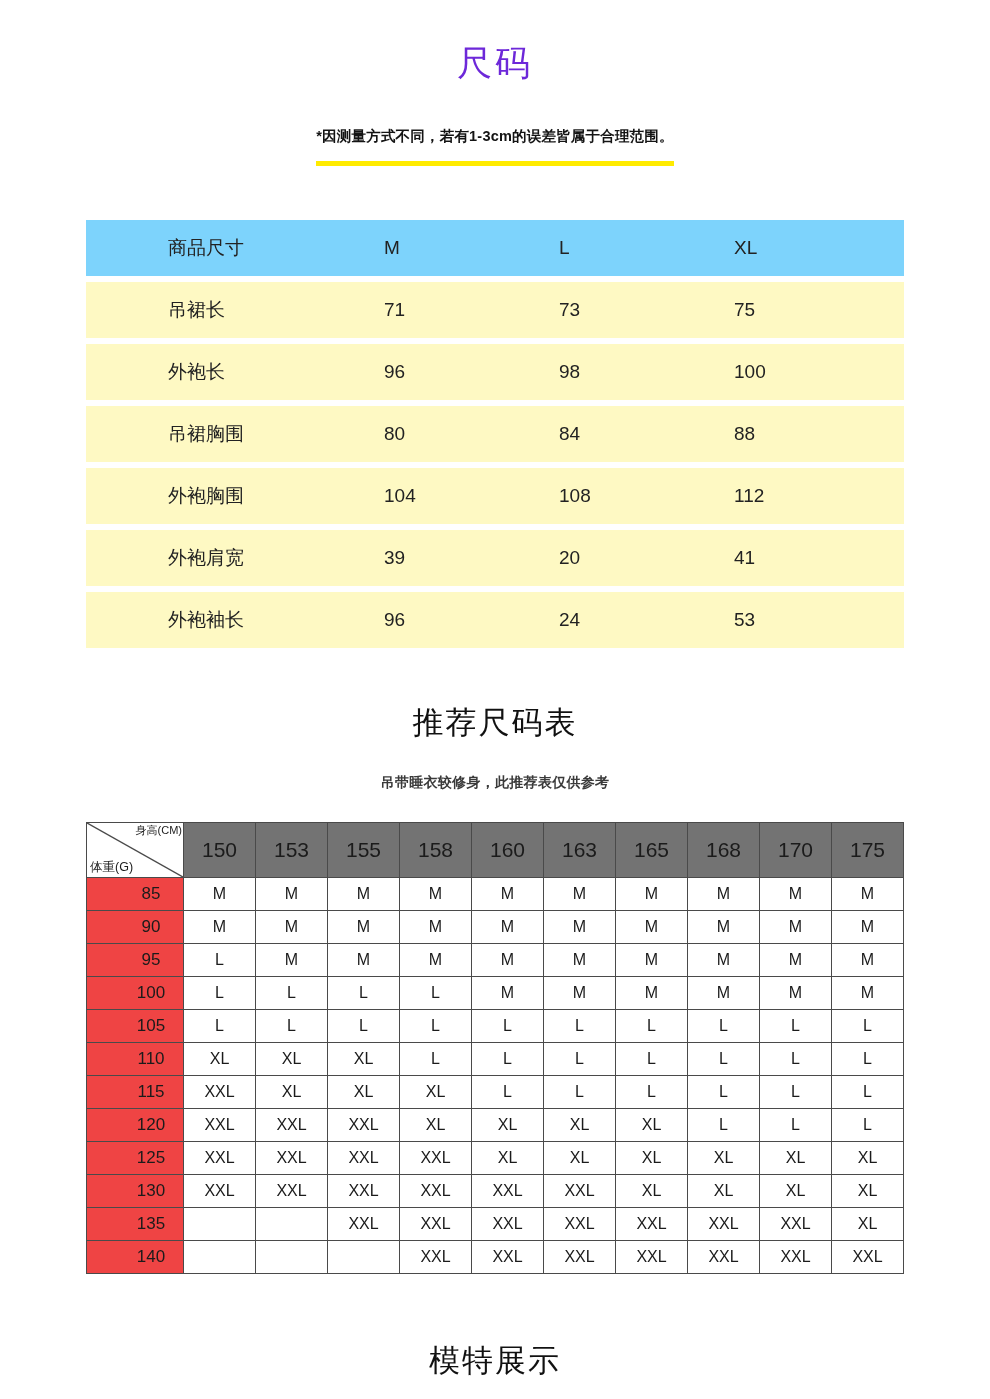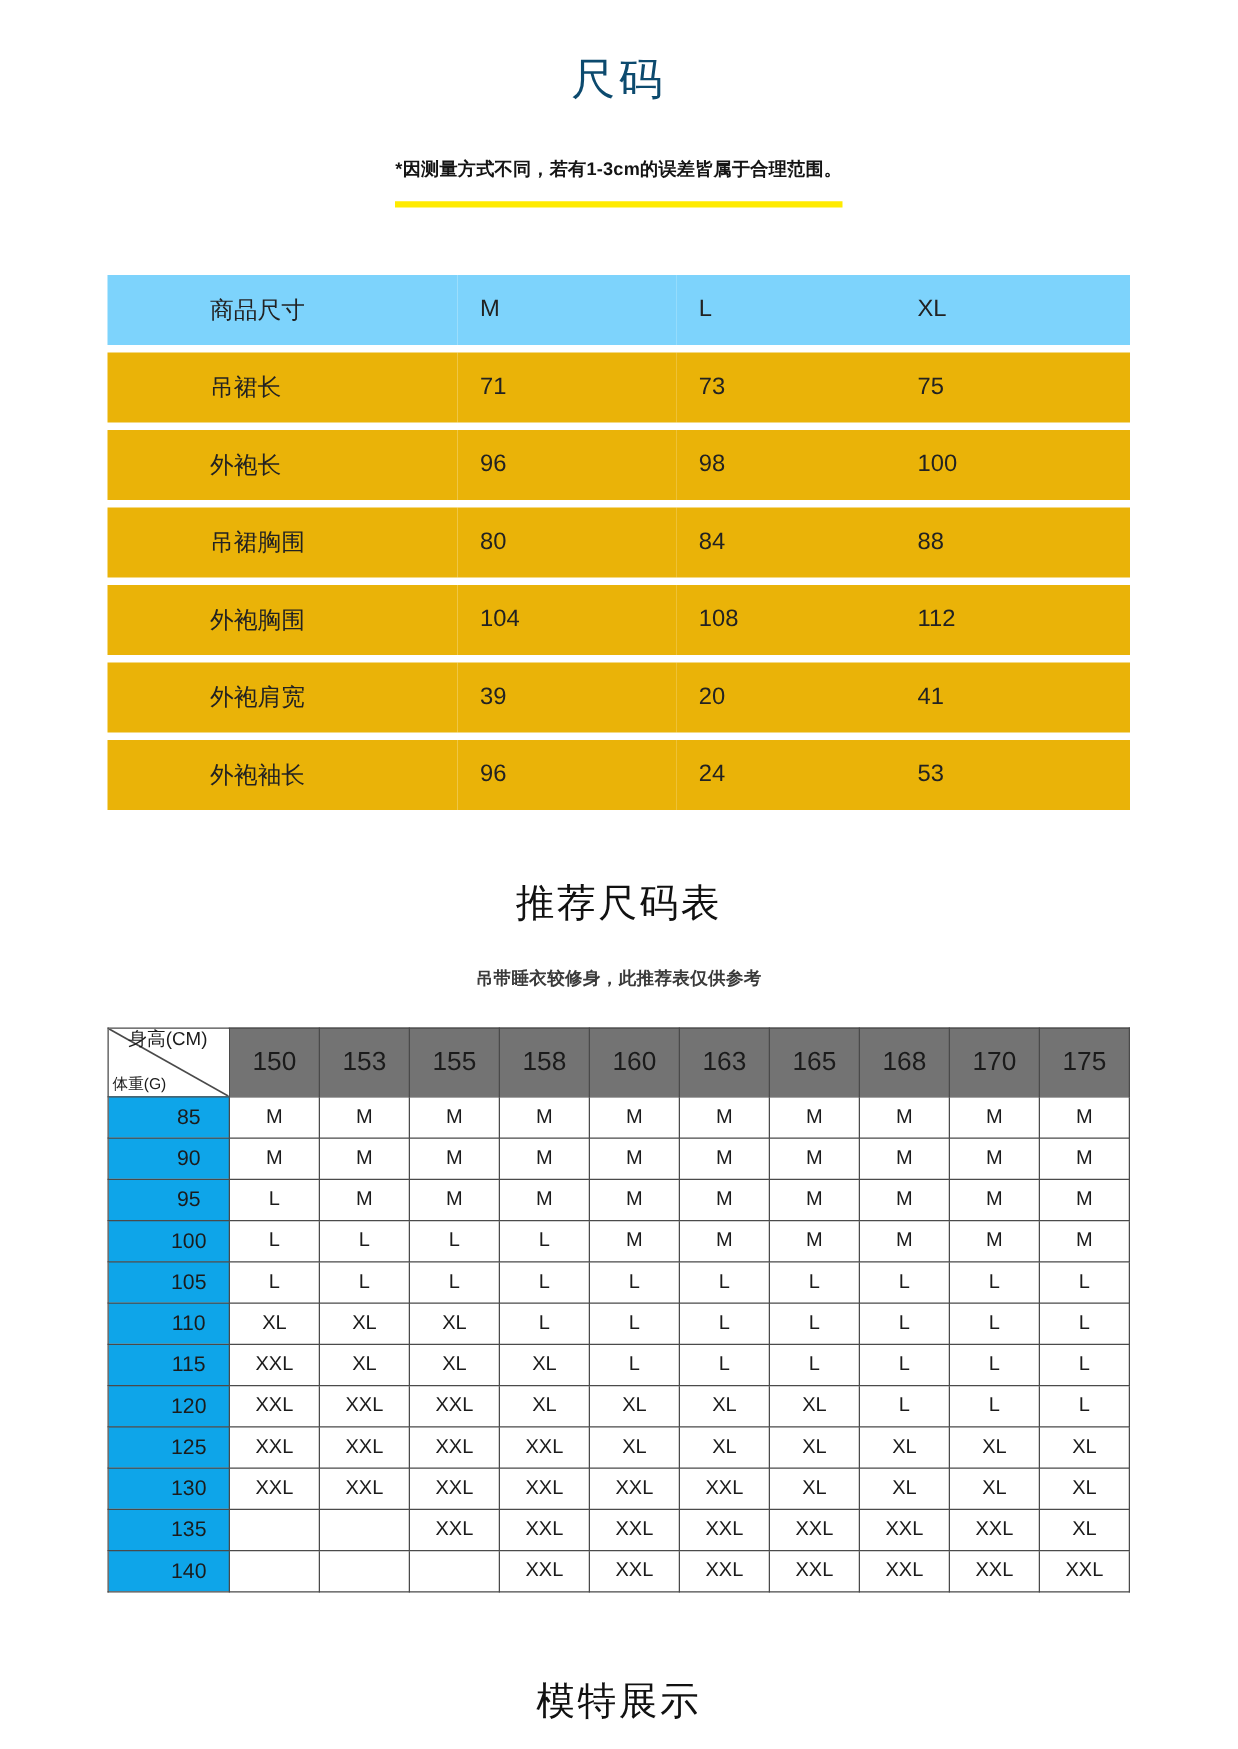--- a/index.html
+++ b/index.html
@@ -19,21 +19,21 @@
     position: relative;
     box-sizing: border-box;
   }
 
   
   .main-title {
     text-align: center;
     font-size: 35px;
     font-weight: 400;
     letter-spacing: 3px;
-    color: #0c4a6e;
+    color: #6d28d9;
     padding-top: 40px;
     margin: 0;
   }
   .note-wrap {
     text-align: center;
     margin-top: 40px;
     margin-bottom: 0;
   }
   .note {
     display: inline-block;
@@ -66,21 +66,21 @@
     color: #222222;
     padding: 0;
     vertical-align: middle;
   }
   table.t1 thead th {
     background: #7dd3fc;
     font-size: 19px;
     color: #222222;
   }
   table.t1 tbody td {
-    background: #eab308;
+    background: #fef9c3;
   }
   .c-label { width: 280px; }
   .c-m  { width: 175px; }
   .c-l  { width: 175px; }
   .c-xl { width: 188px; }
 
   .t1 .lbl      { padding-left: 82px; }
   .t1 .val-m    { padding-left: 18px; }
   .t1 .val-l    { padding-left: 18px; }
   .t1 .val-xl   { padding-left: 18px; }
@@ -142,22 +142,22 @@
   .corner-inner svg {
     position: absolute;
     inset: 0;
     width: 100%;
     height: 100%;
     display: block;
   }
   .corner-top {
     position: absolute;
     top: 1px;
-    right: 17px;
-    font-size: 15px;
+    right: 1px;
+    font-size: 11px;
     line-height: 1.1;
     color: #1b1b1b;
     white-space: nowrap;
   }
   .corner-bot {
     position: absolute;
     bottom: 2px;
     left: 3px;
     font-size: 12.5px;
     line-height: 1.1;
@@ -165,21 +165,21 @@
     white-space: nowrap;
   }
   table.t2 thead th.hcol {
     height: 54px;
     font-size: 21px;
     font-weight: 400;
     background: #737373;
   }
   table.t2 td.rowhead {
     font-size: 17px;
-    background: #0ea5e9;
+    background: #ef4444;
     padding-left: 32px;
   }
   
   td.sz-M   { background: #d3d3d3; }
   td.sz-XL  { background: #d3d3d3; }
   td.sz-L   { background: #fbeae5; }
   td.sz-XXL { background: #d4ecec; }
   td.sz-none{ background: #ffffff; }
 
   

